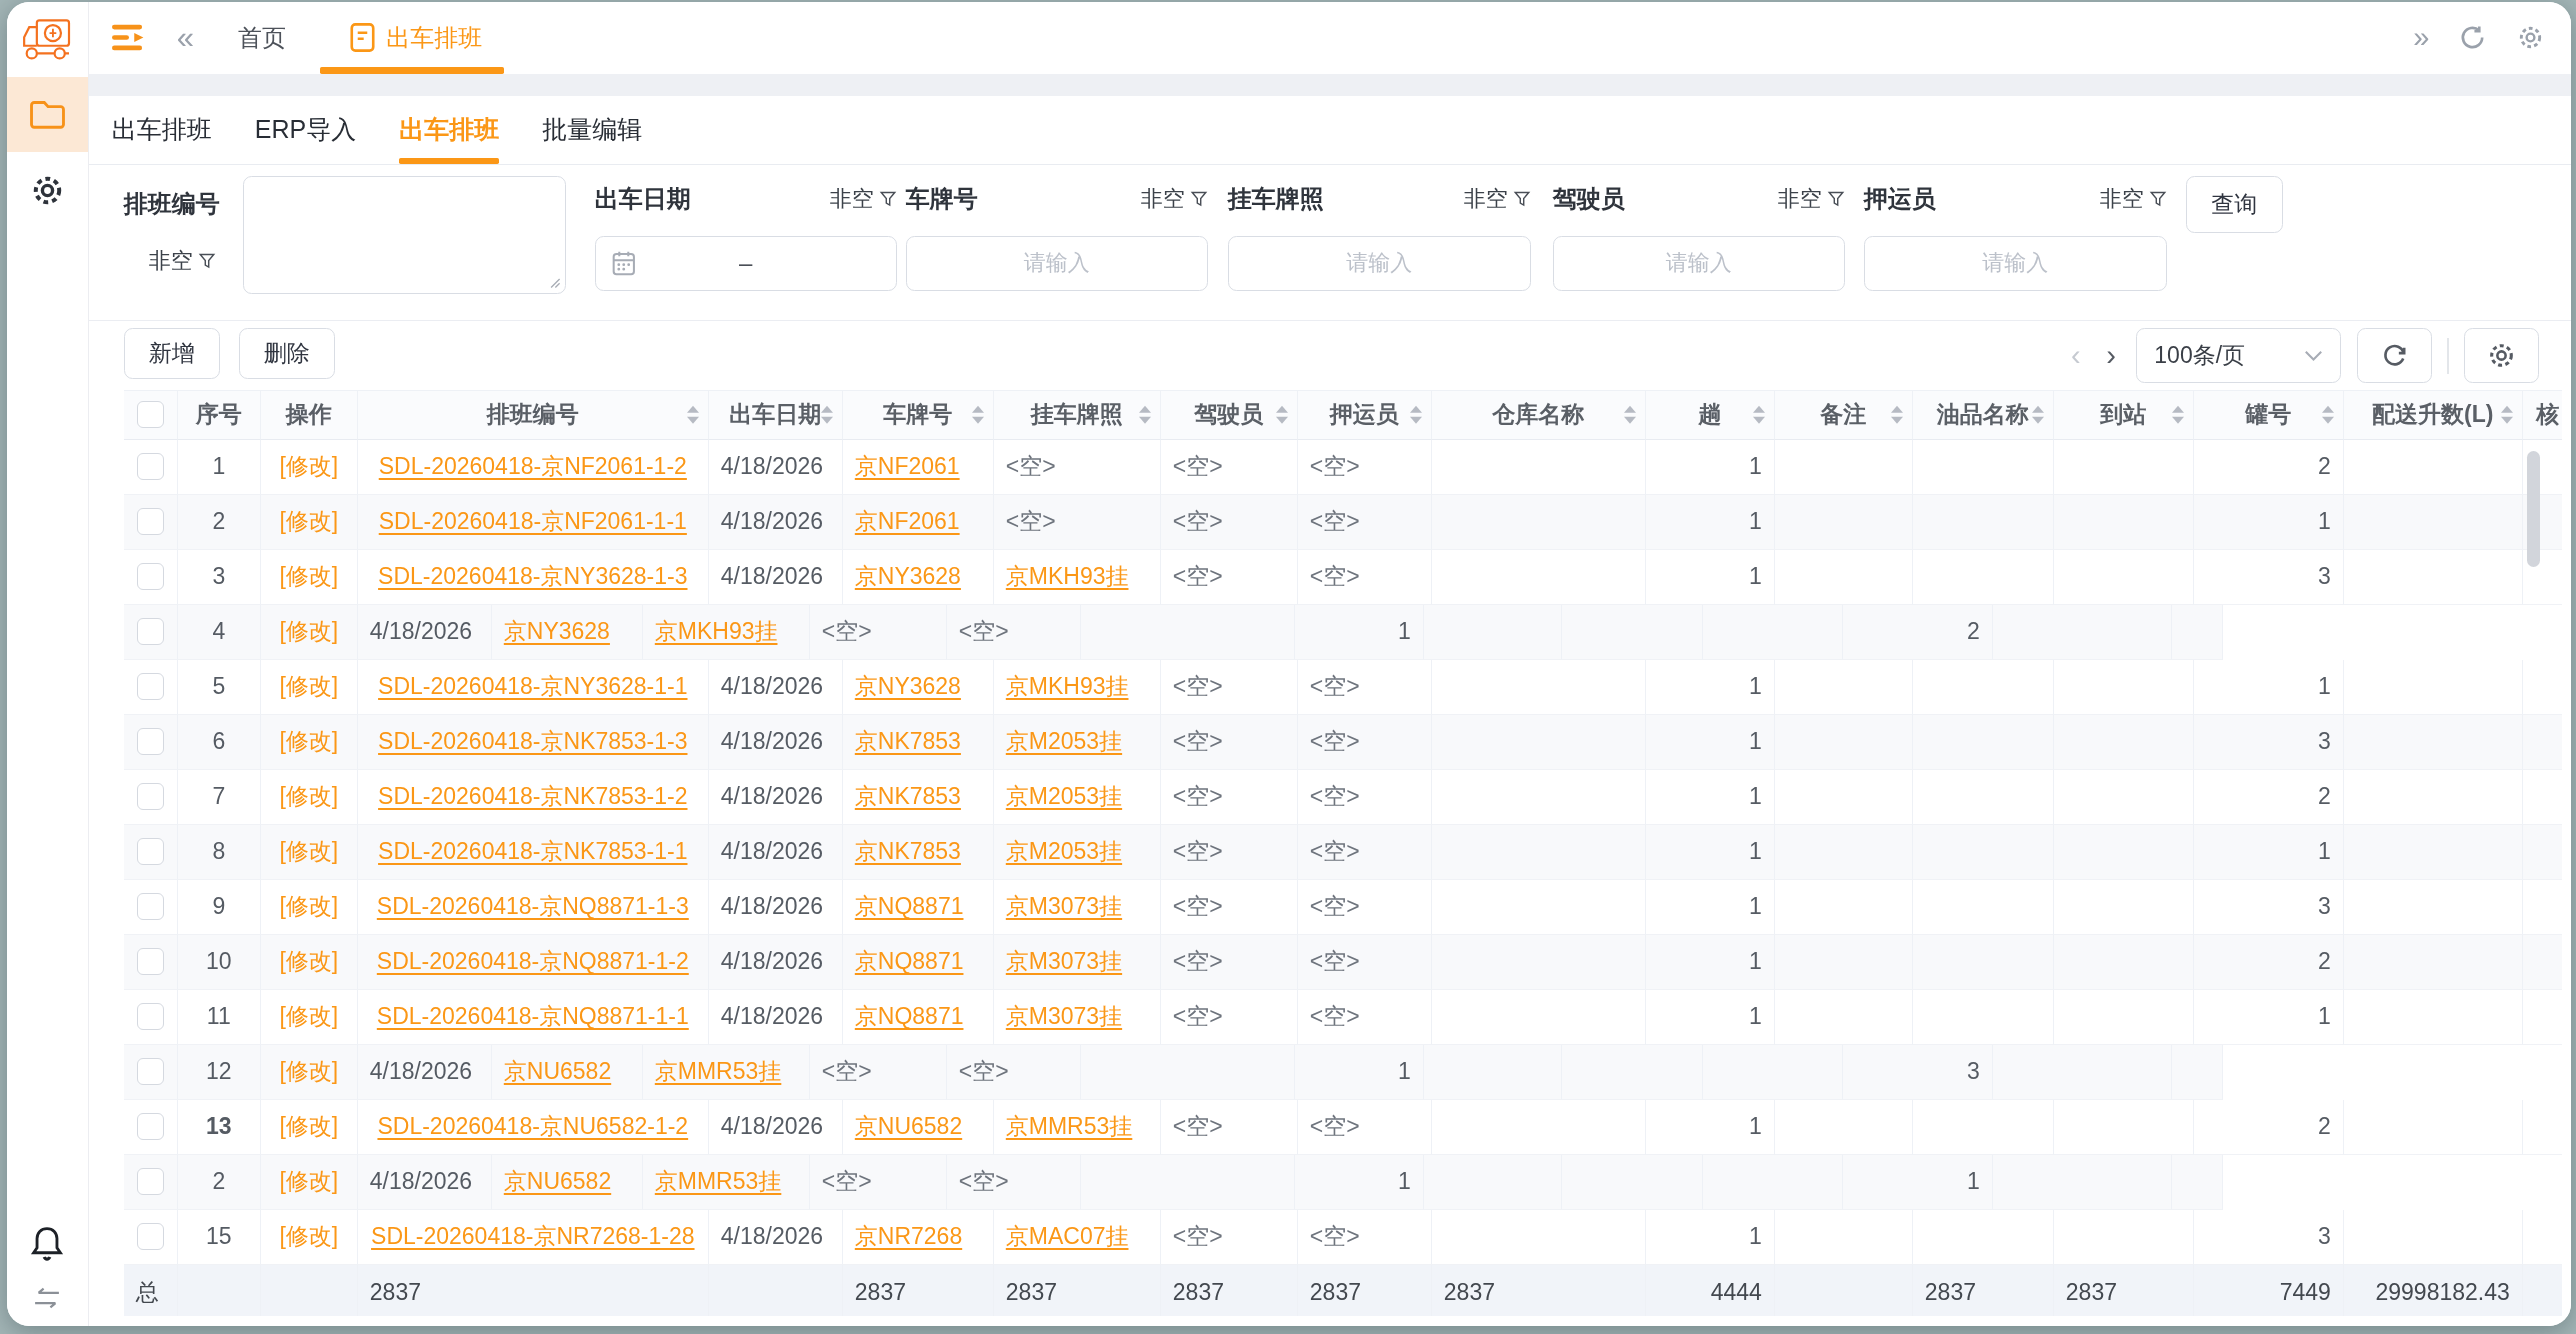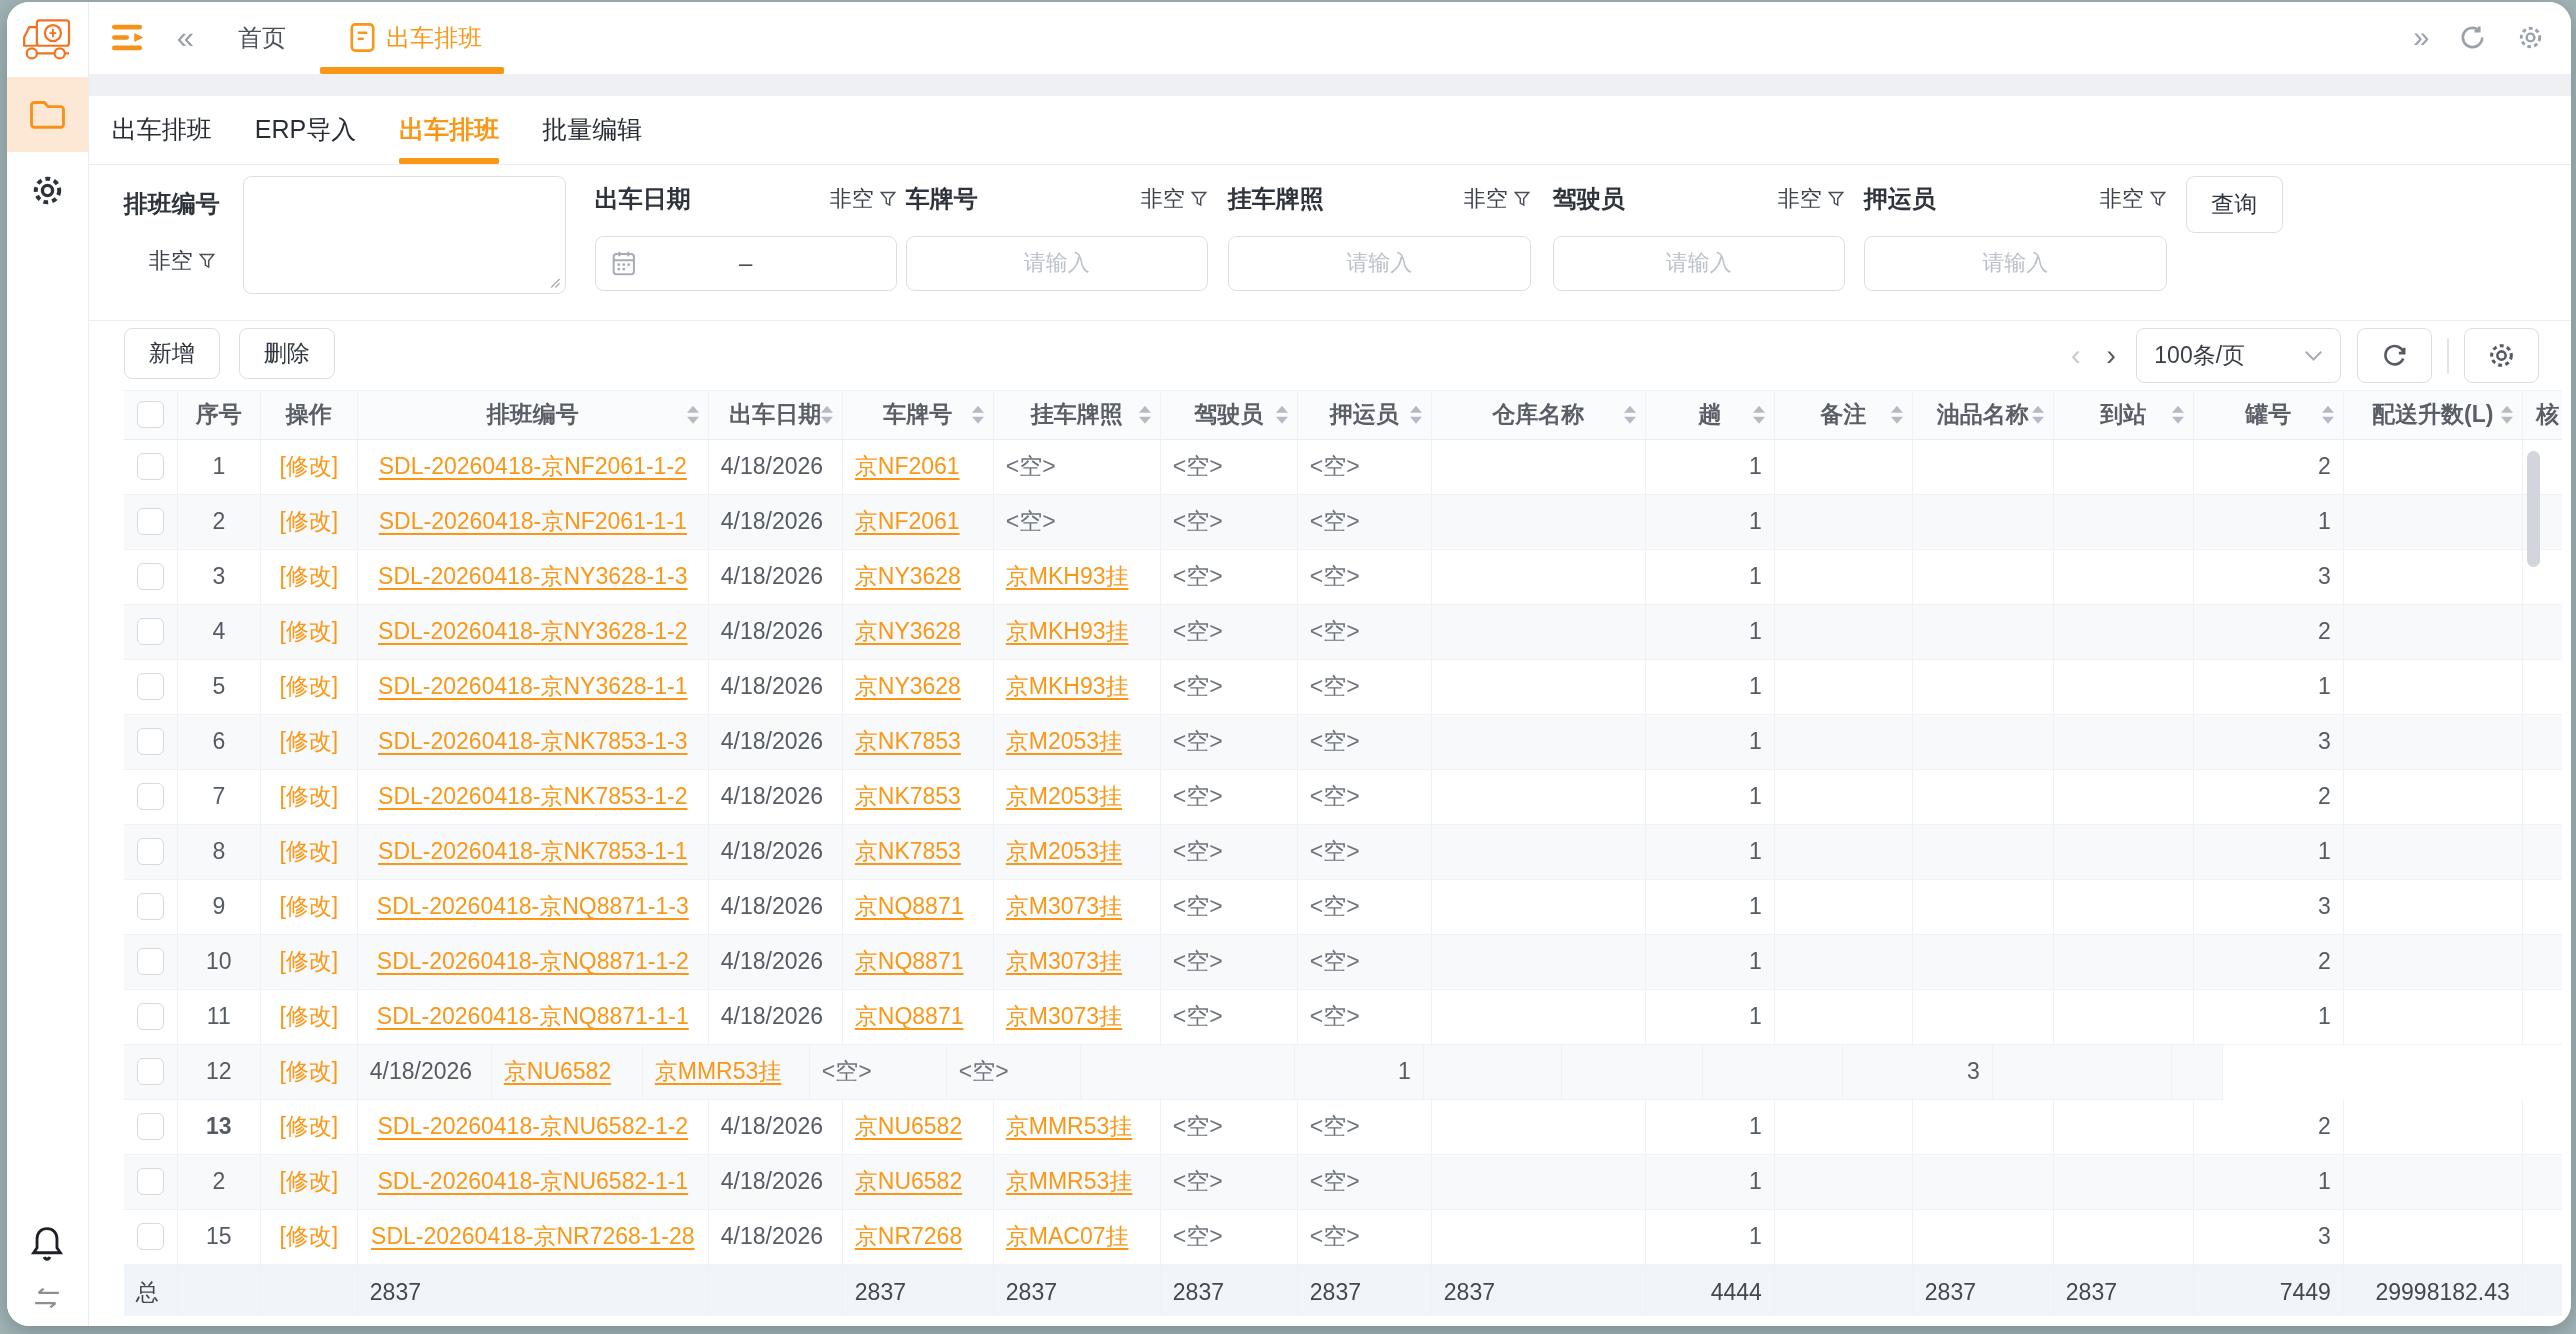--- a/index.html
+++ b/index.html
@@ -548,23 +548,20 @@
           <div class="trow alt">
             <div class="cell ac" style="width: 54px;">
               <span class="cb"></span>
             </div>
             <div class="cell ac" style="width: 83px;">
               <span>4</span>
             </div>
             <div class="cell ac" style="width: 97px;">
               <span class="edit">[修改]</span>
             </div>
-            <div class="cell ac" style="width: 351px;">
-              <span class="lnk">SDL-20260418-京NY3628-1-2</span>
-            </div>
             <div class="cell al" style="width: 134px;">
               <span>4/18/2026</span>
             </div>
             <div class="cell al" style="width: 151px;">
               <span class="lnk">京NY3628</span>
             </div>
             <div class="cell al" style="width: 167px;">
               <span class="lnk">京MKH93挂</span>
             </div>
             <div class="cell al" style="width: 137px;">
@@ -954,23 +951,20 @@
           </div>
           <div class="trow alt">
             <div class="cell ac" style="width: 54px;">
               <span class="cb"></span>
             </div>
             <div class="cell ac" style="width: 83px;">
               <span>2</span>
             </div>
             <div class="cell ac" style="width: 97px;">
               <span class="edit">[修改]</span>
-            </div>
-            <div class="cell ac" style="width: 351px;">
-              <span class="lnk">SDL-20260418-京NU6582-1-1</span>
             </div>
             <div class="cell al" style="width: 134px;">
               <span>4/18/2026</span>
             </div>
             <div class="cell al" style="width: 151px;">
               <span class="lnk">京NU6582</span>
             </div>
             <div class="cell al" style="width: 167px;">
               <span class="lnk">京MMR53挂</span>
             </div>

